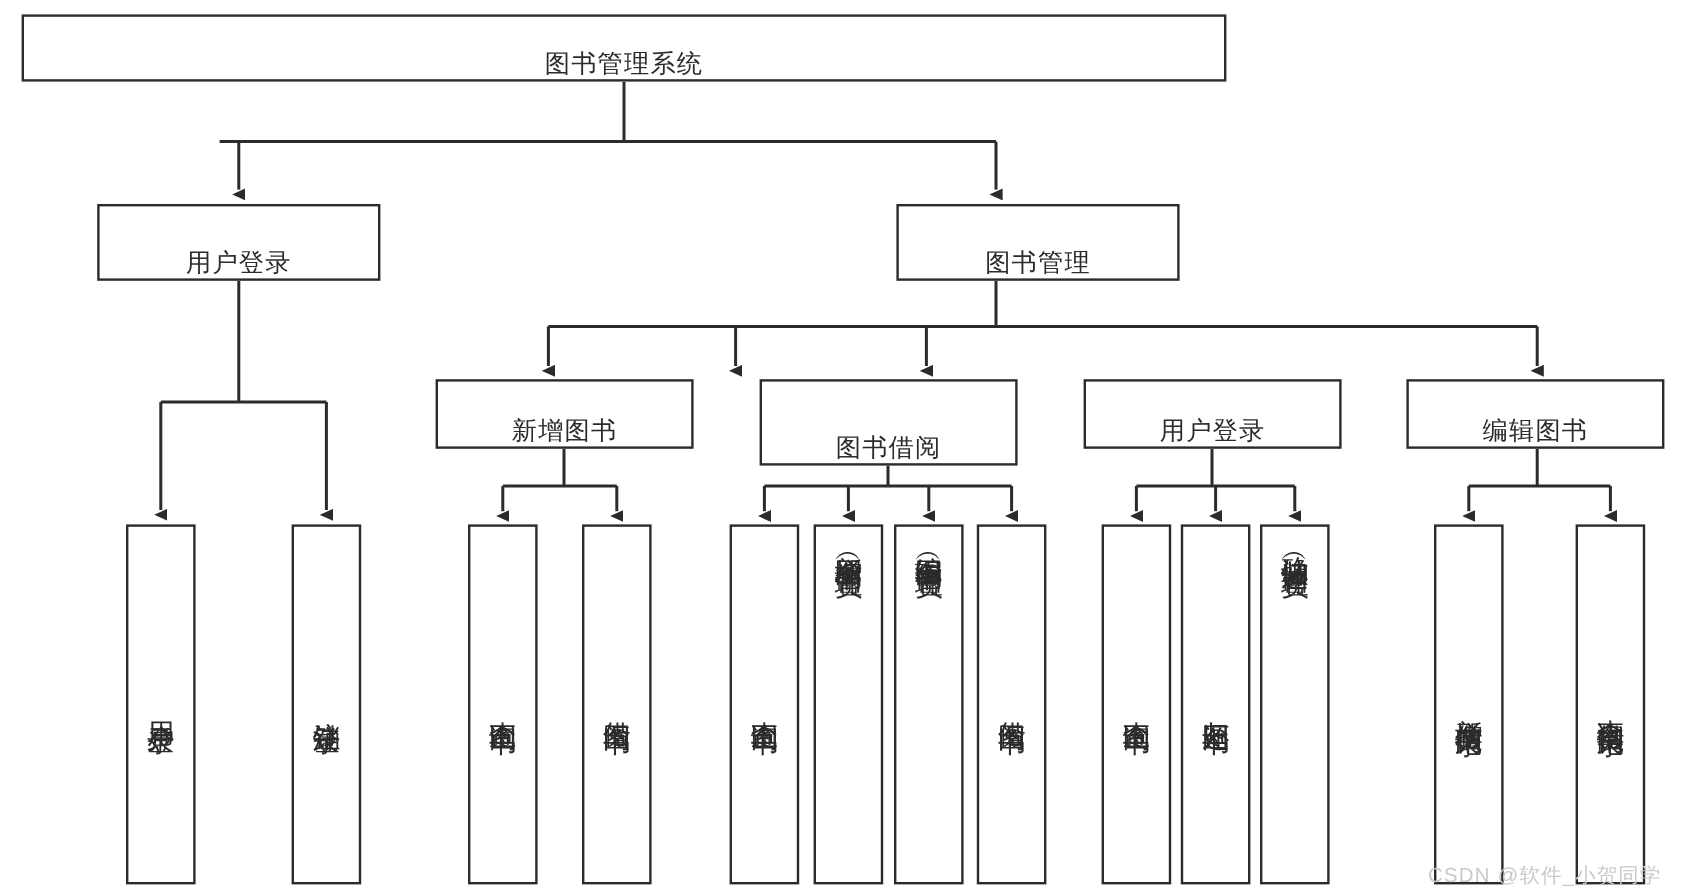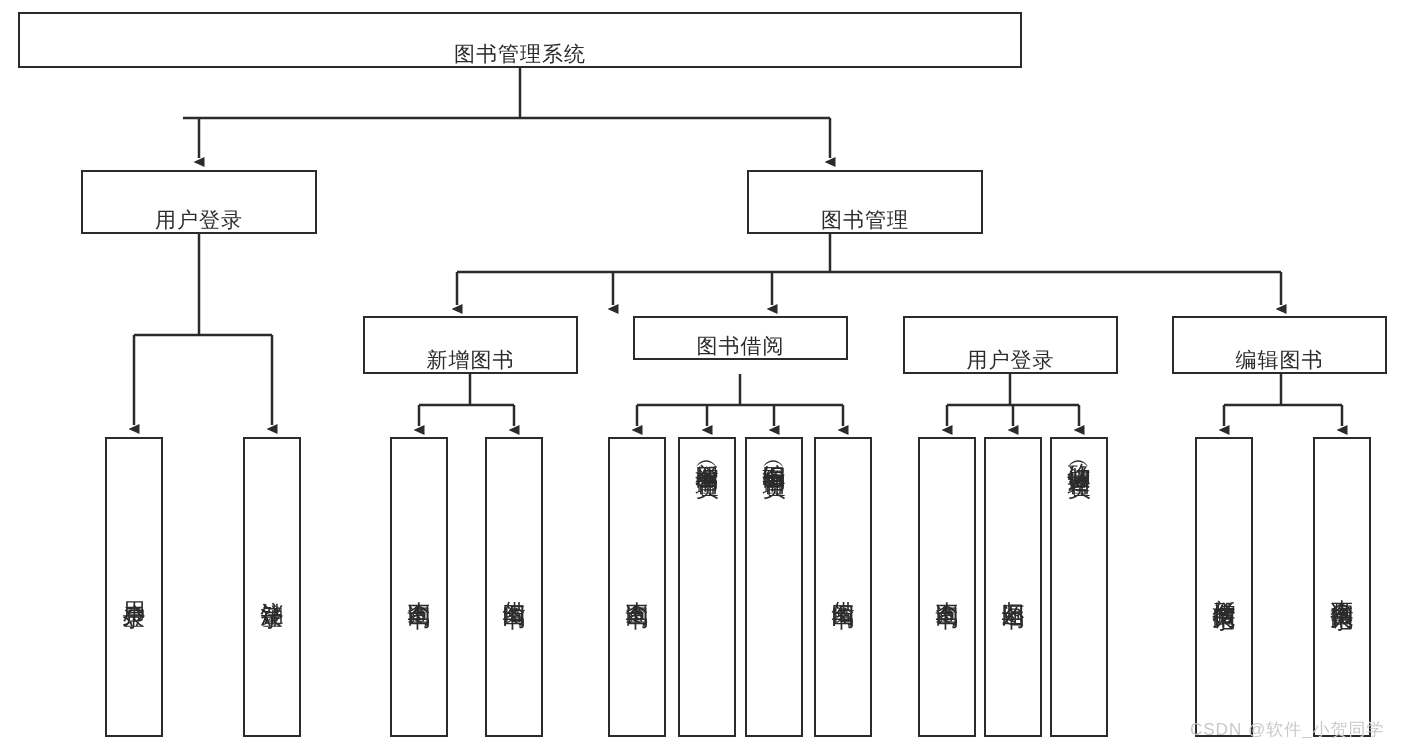--- a/index.html
+++ b/index.html
@@ -109,21 +109,21 @@
   <div class="node h" style="left:81px;top:170px;width:236px;height:64px;">
     <span class="lbl">用户登录</span>
   </div>
   <div class="node h" style="left:712px;top:170px;width:236px;height:64px;margin-left:35px;">
     <span class="lbl">图书管理</span>
   </div>
 
   <div class="node h" style="left:363px;top:316px;width:215px;height:58px;">
     <span class="lbl">新增图书</span>
   </div>
-  <div class="node h" style="left:633px;top:316px;width:215px;height:44px;">
+  <div class="node h" style="left:633px;top:316px;width:215px;height:72px;">
     <span class="lbl">图书借阅</span>
   </div>
   <div class="node h" style="left:903px;top:316px;width:215px;height:58px;">
     <span class="lbl">用户登录</span>
   </div>
   <div class="node h" style="left:1172px;top:316px;width:215px;height:58px;">
     <span class="lbl">编辑图书</span>
   </div>
 
   <div class="node v centered" style="left:105px;top:437px;width:58px;height:300px;">

